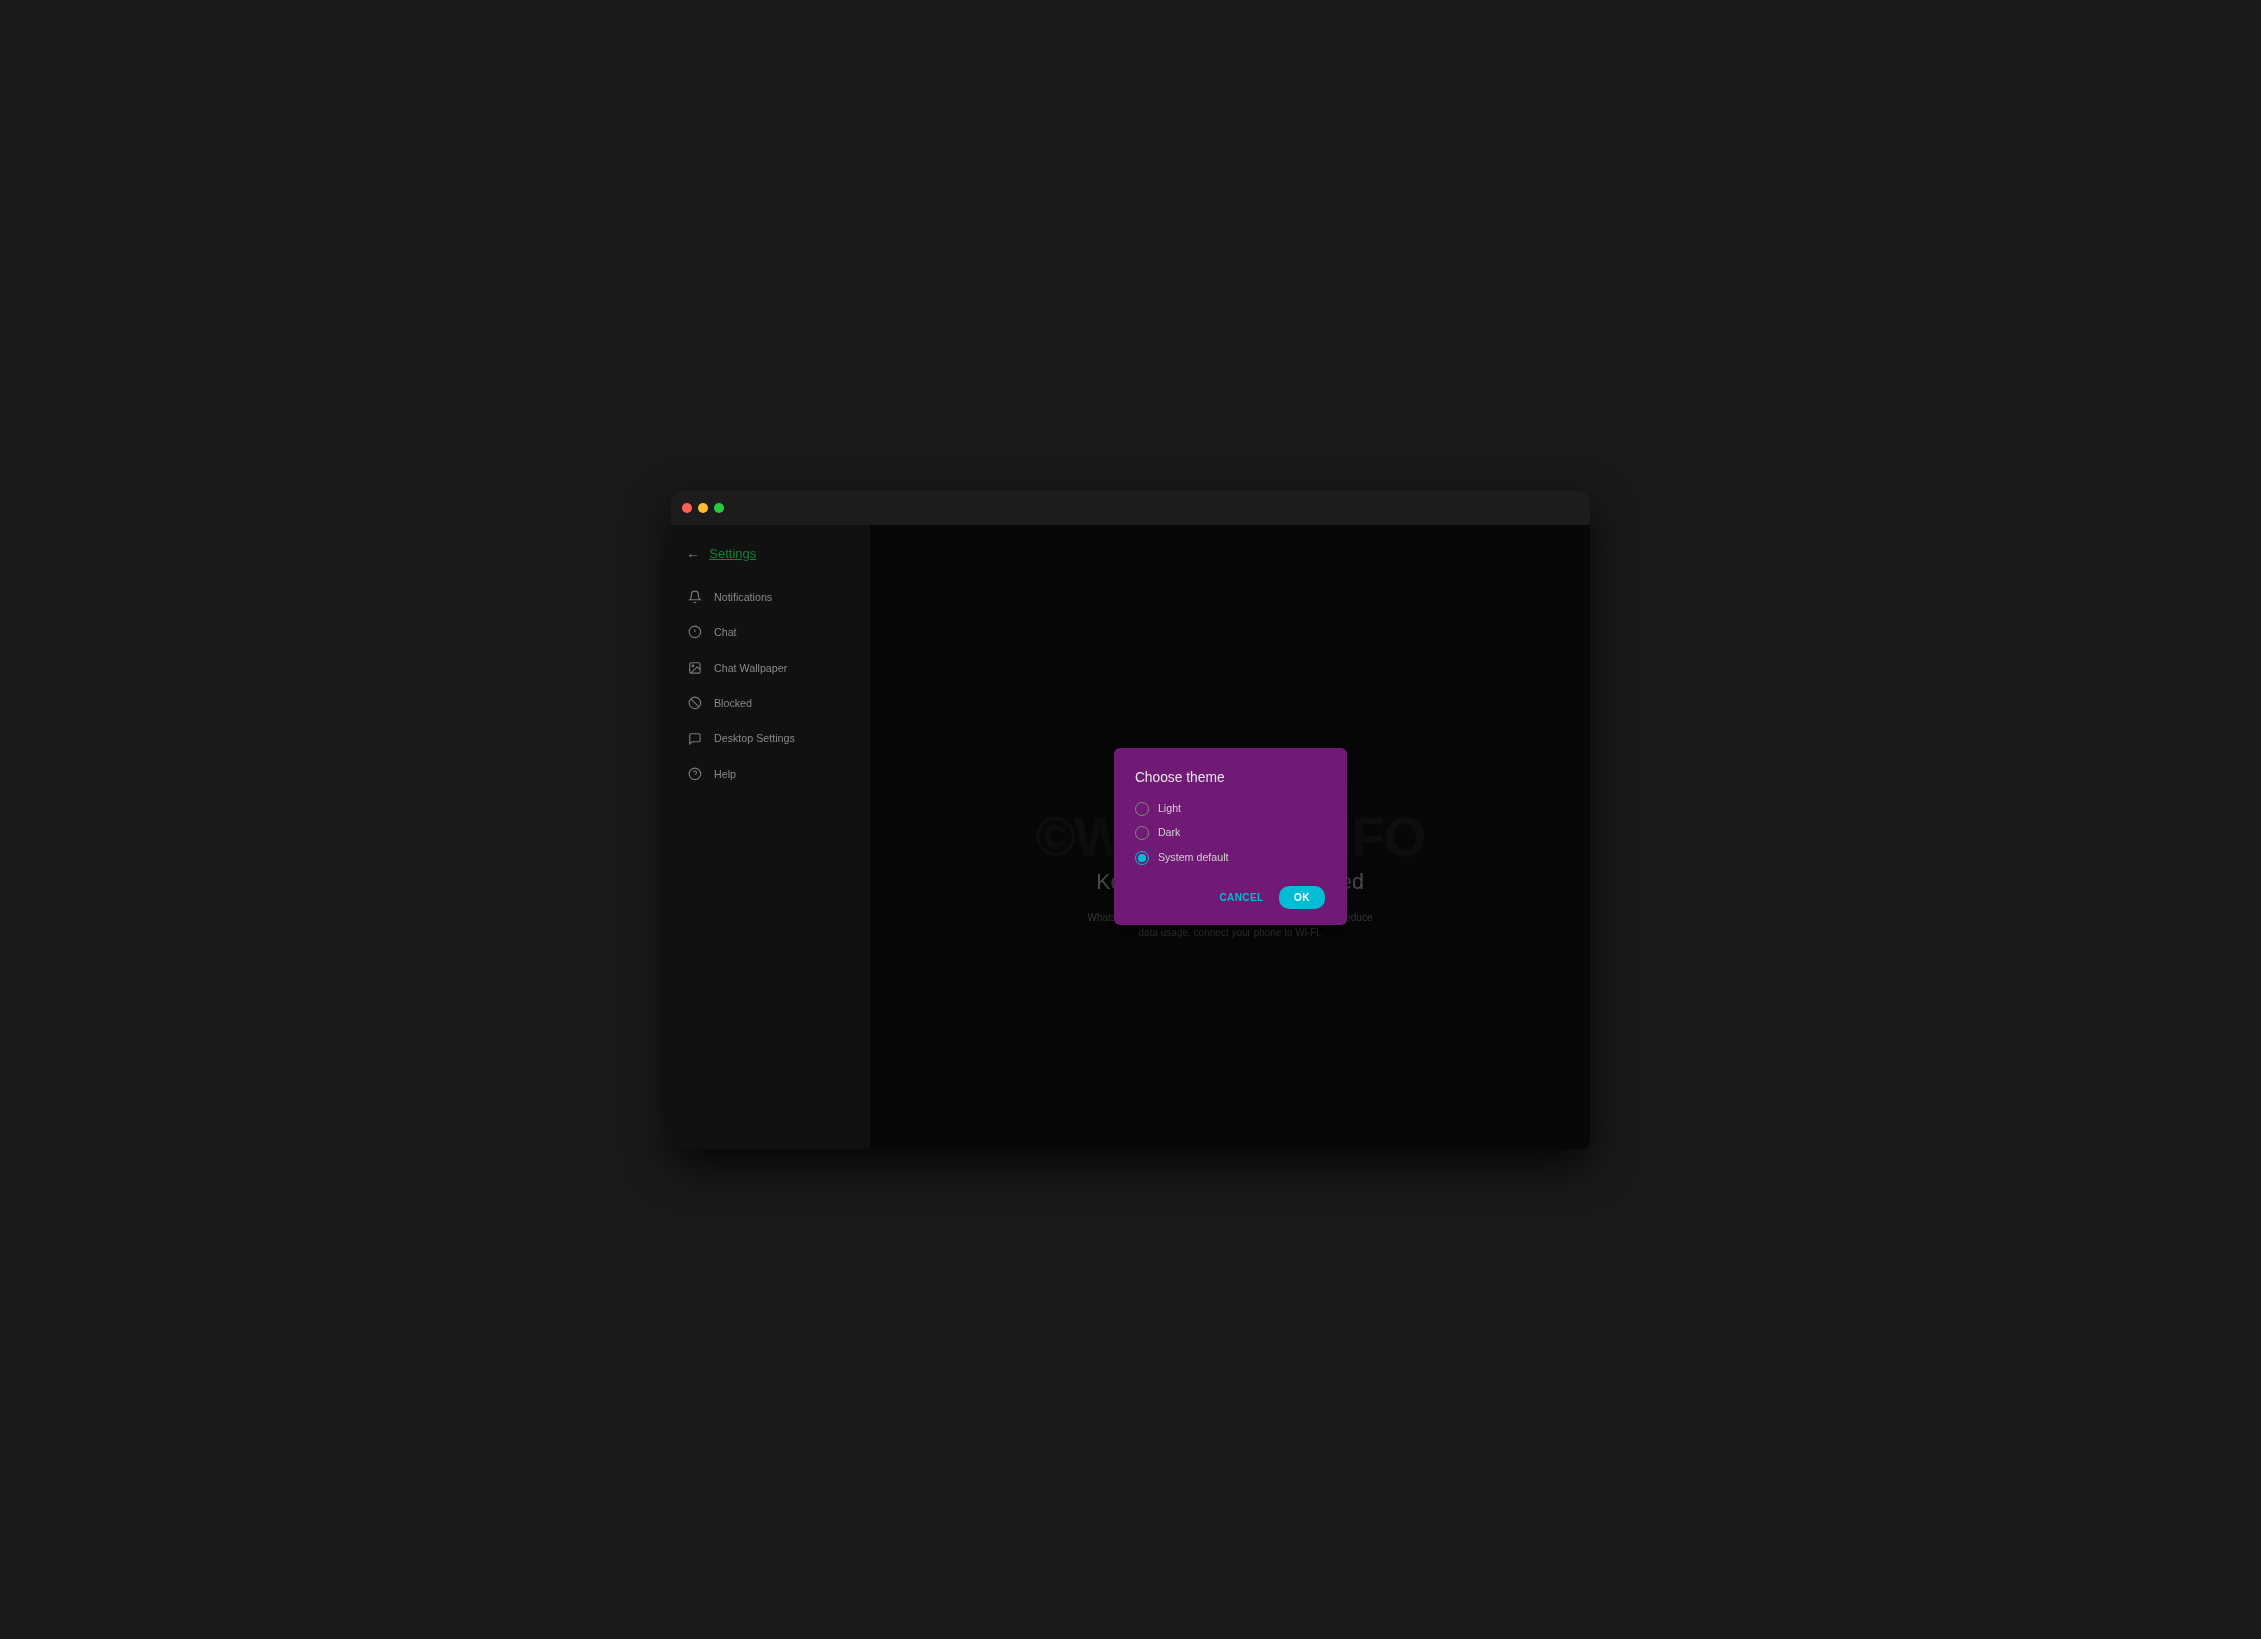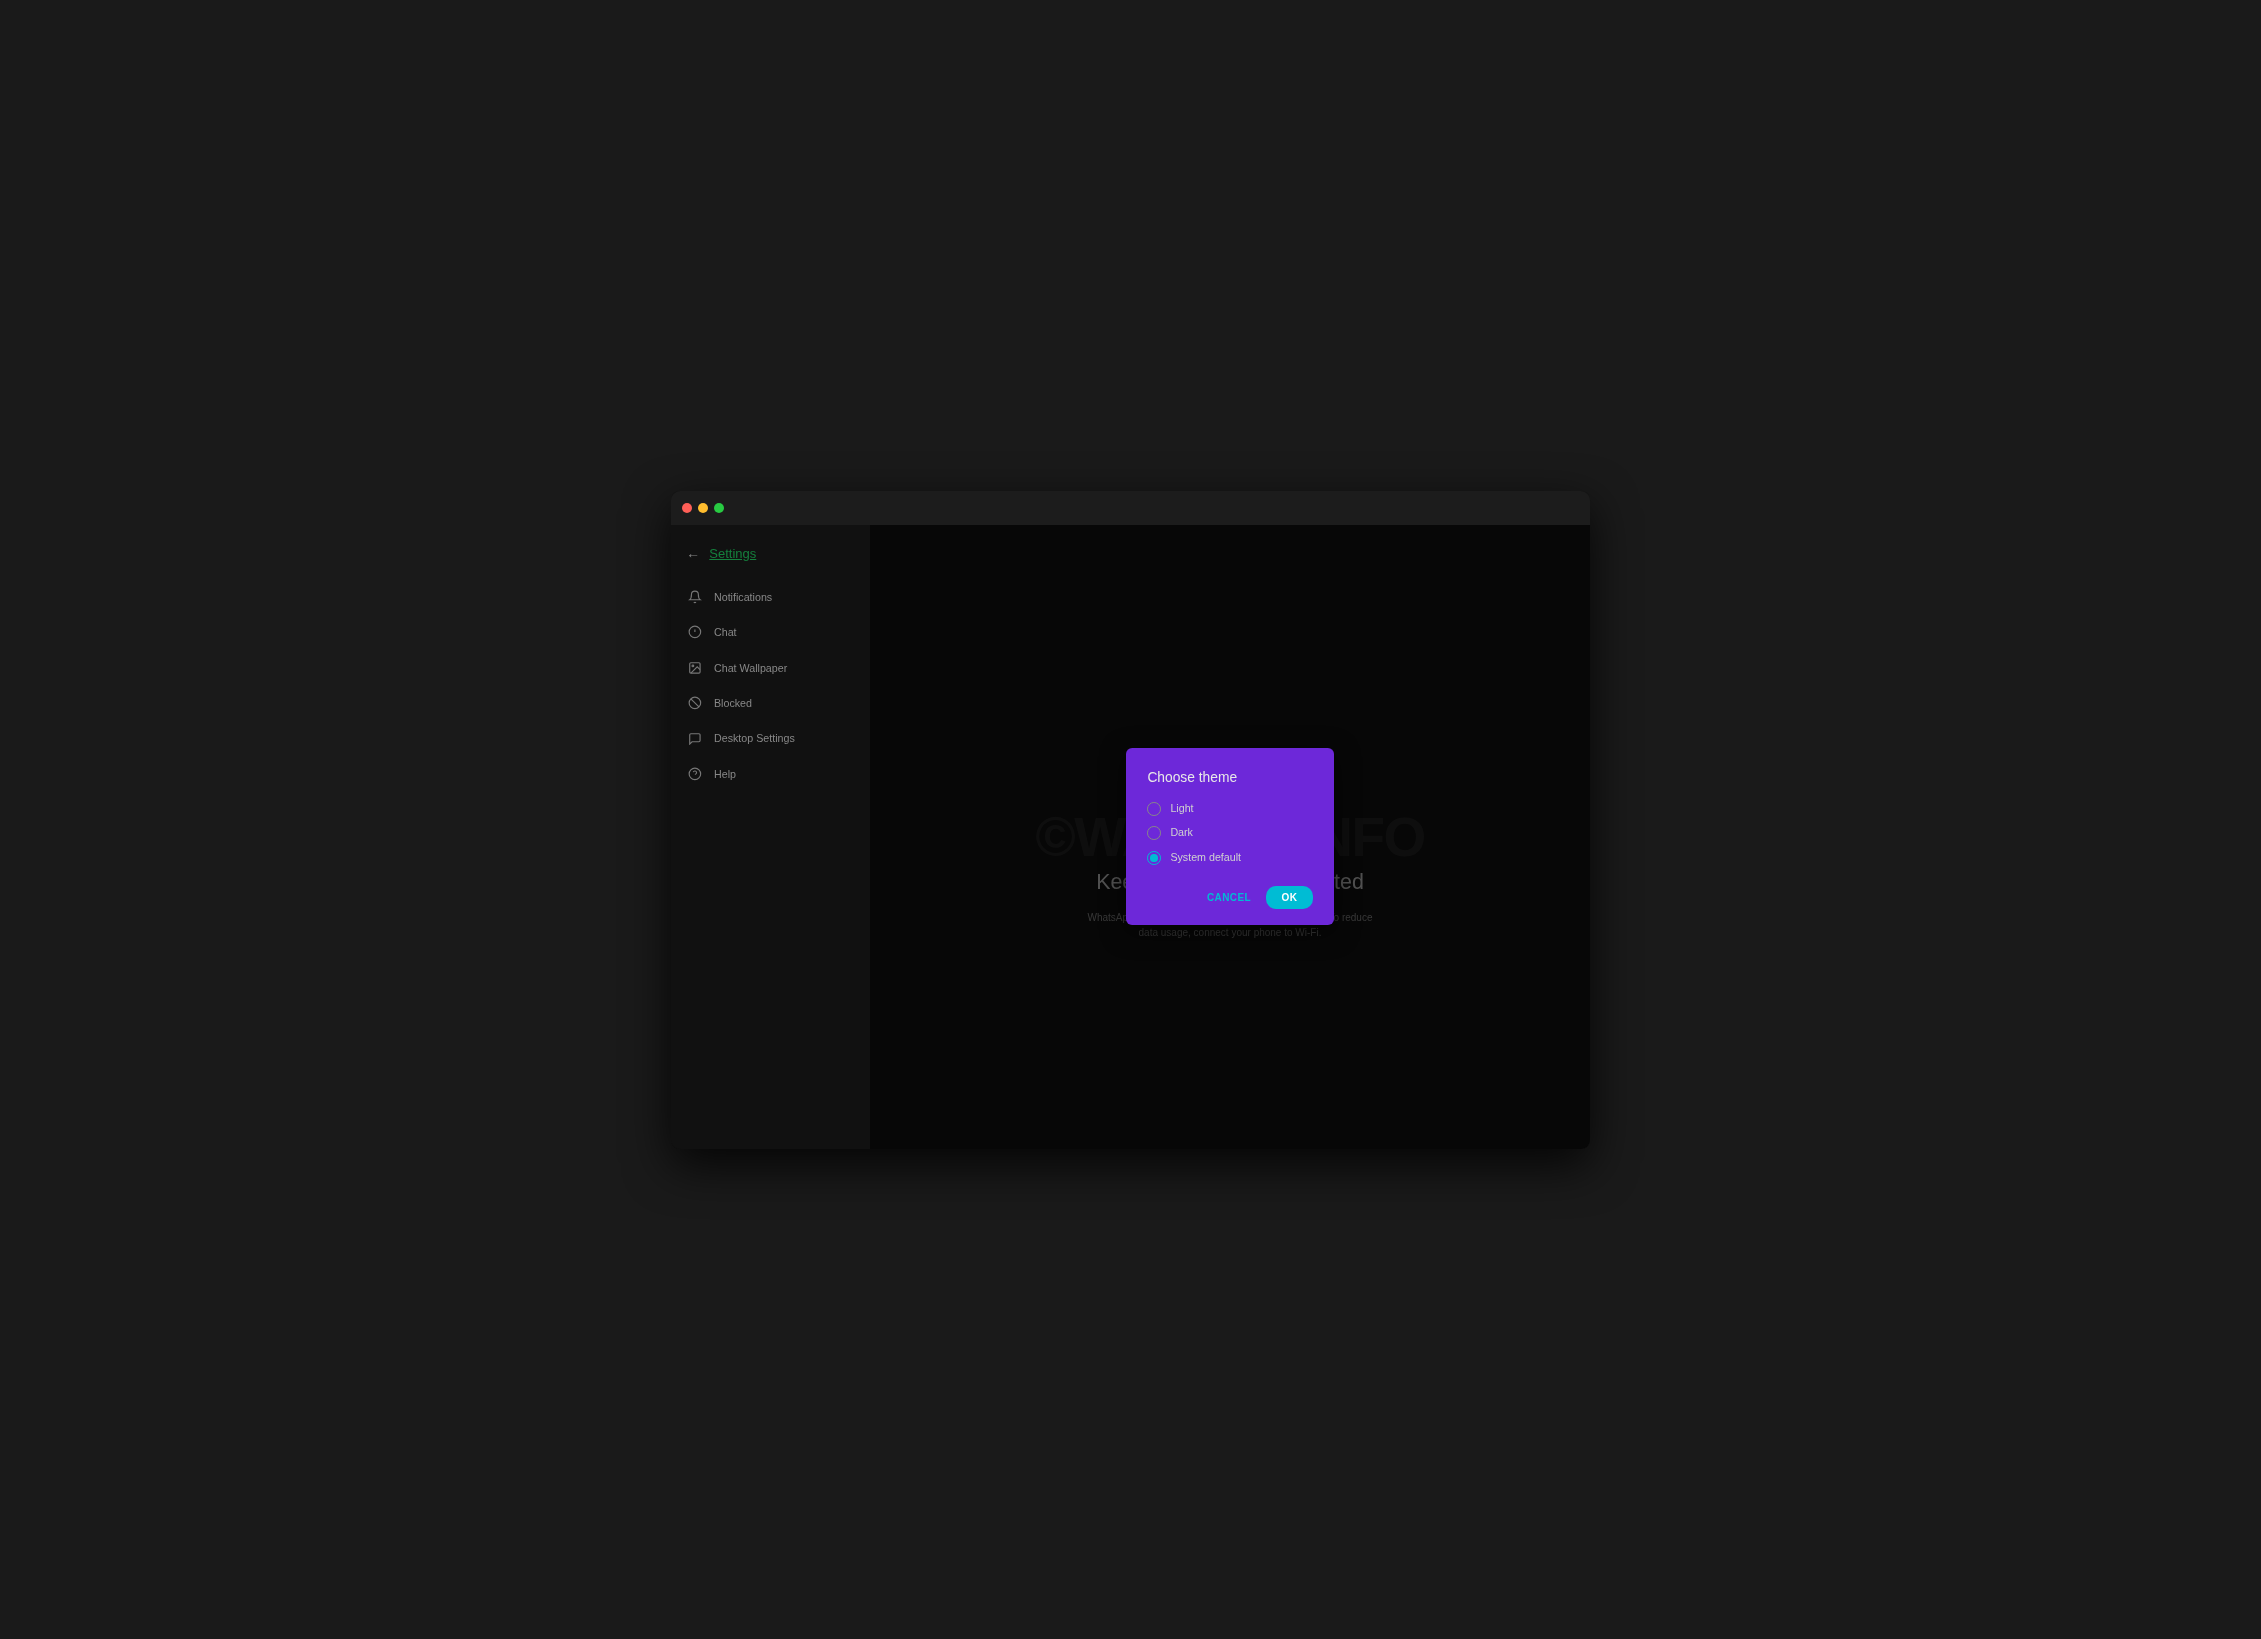--- a/index.html
+++ b/index.html
@@ -182,23 +182,23 @@
       inset: 0;
       background: rgba(0,0,0,0.45);
       z-index: 10;
       display: flex;
       align-items: center;
       justify-content: center;
     }
 
     
     .dialog {
-      background: #6d28d9;
+      background: #701a75;
       border-radius: 6.1px;
-      width: 208px;
+      width: 233px;
       padding: 21.4px 21.4px 15.3px;
       box-shadow: 0 6.1px 24.5px rgba(0,0,0,0.6);
       position: relative;
       z-index: 11;
     }
 
     .dialog-title {
       font-size: 13.8px;
       color: #e8e8e8;
       font-weight: 500;

